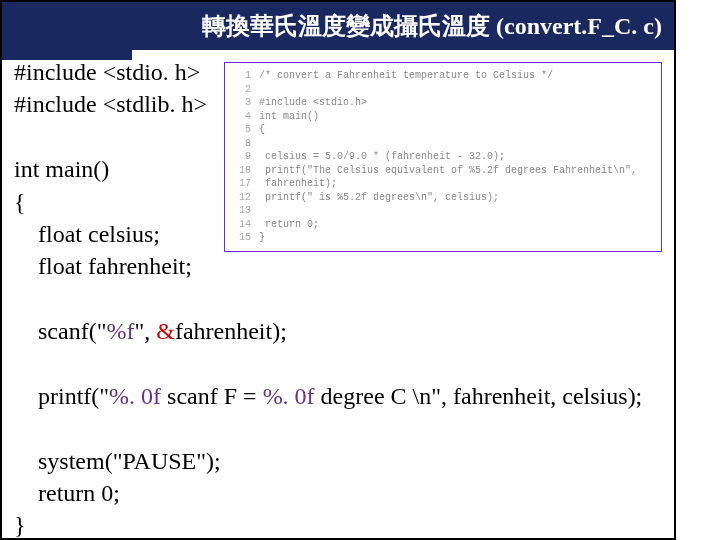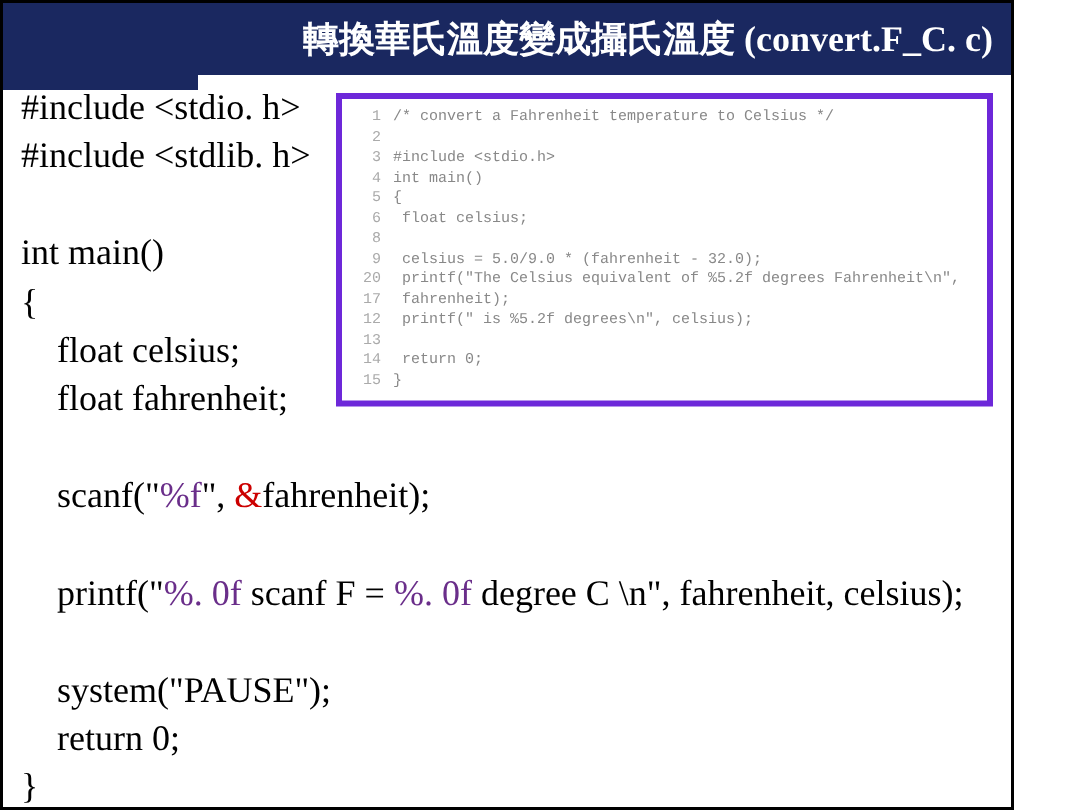--- a/index.html
+++ b/index.html
@@ -2,21 +2,21 @@
 <html><head>
 <meta charset="utf-8">
 <style>
   * { margin: 0; padding: 0; box-sizing: border-box; }
   body { width: 720px; height: 540px; background: #fff; font-family: "Times New Roman", serif; }
   .slide { width: 676px; height: 540px; border: 2px solid #000; position: relative; background: #fff; }
   .titlebar { height: 48px; background: #1a2860; display: flex; align-items: center; justify-content: flex-end; padding-right: 12px; }
   .titlebar span { color: #fff; font-size: 24px; font-weight: bold; }
   .leftblock { position: absolute; top: 48px; left: 0; width: 130px; height: 10px; background: #1a2860; }
   .content { position: absolute; top: 54px; left: 12px; right: 12px; bottom: 12px; }
-  .codeimg { position: absolute; top: 6px; right: 0; width: 438px; border: 4px solid #6d28d9; background: #fff; padding: 6px 8px; font-family: "Courier New", monospace; font-size: 10px; color: #888; line-height: 1.35; }
+  .codeimg { position: absolute; top: 6px; right: 0; width: 438px; border: 1px solid #6d28d9; background: #fff; padding: 6px 8px; font-family: "Courier New", monospace; font-size: 10px; color: #888; line-height: 1.35; }
   .codeimg .ln { display: inline-block; width: 18px; text-align: right; margin-right: 8px; color: #aaa; }
   .maincode { font-size: 24px; line-height: 1.35; color: #000; }
   .maincode .line { white-space: pre; }
   .kw { color: #6a2e8a; }
   .op { color: #c00; }
 </style>
 </head>
 <body>
 
 <div class="slide">
@@ -26,24 +26,23 @@
   <div class="leftblock"></div>
 
   <div class="content">
 
     <div class="codeimg">
       <div><span class="ln">1</span><span>/* convert a Fahrenheit temperature to Celsius */</span></div>
       <div><span class="ln">2</span><span></span></div>
       <div><span class="ln">3</span><span>#include &lt;stdio.h&gt;</span></div>
       <div><span class="ln">4</span><span>int main()</span></div>
       <div><span class="ln">5</span><span>{</span></div>
-      <div><span class="ln">6</span><span>    float celsius;</span></div>
       <div><span class="ln">8</span><span></span></div>
       <div><span class="ln">9</span><span>    celsius = 5.0/9.0 * (fahrenheit - 32.0);</span></div>
-      <div><span class="ln">20</span><span>    printf("The Celsius equivalent of %5.2f degrees Fahrenheit\n",</span></div>
+      <div><span class="ln">18</span><span>    printf("The Celsius equivalent of %5.2f degrees Fahrenheit\n",</span></div>
       <div><span class="ln">17</span><span>                                                    fahrenheit);</span></div>
       <div><span class="ln">12</span><span>    printf("    is %5.2f degrees\n", celsius);</span></div>
       <div><span class="ln">13</span><span></span></div>
       <div><span class="ln">14</span><span>    return 0;</span></div>
       <div><span class="ln">15</span><span>}</span></div>
     </div>
 
     <div class="maincode">
       <div class="line">#include &lt;stdio. h&gt;</div>
       <div class="line">#include &lt;stdlib. h&gt;</div>

